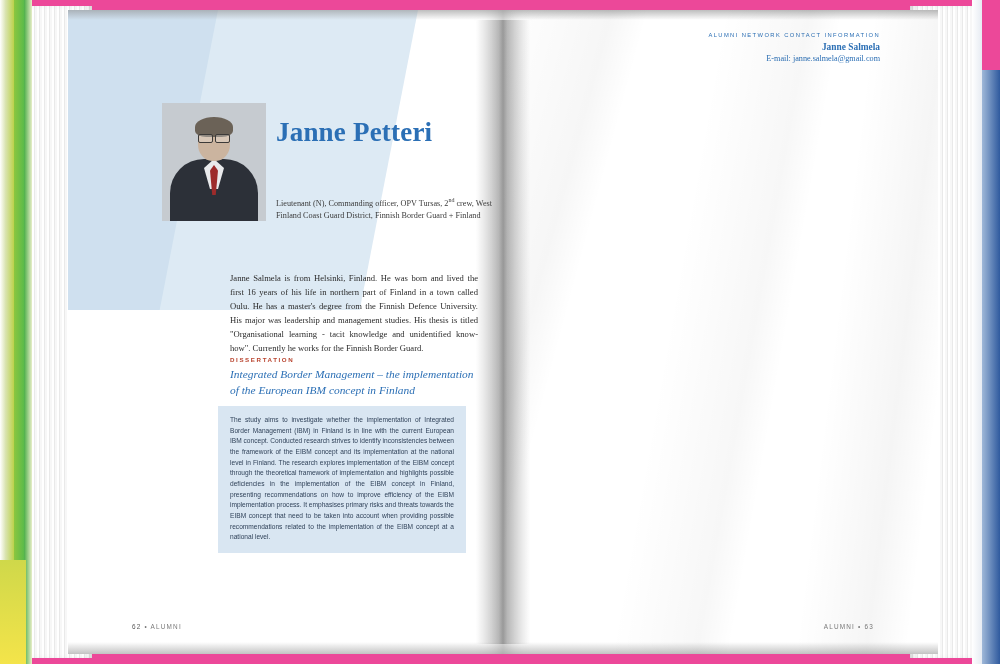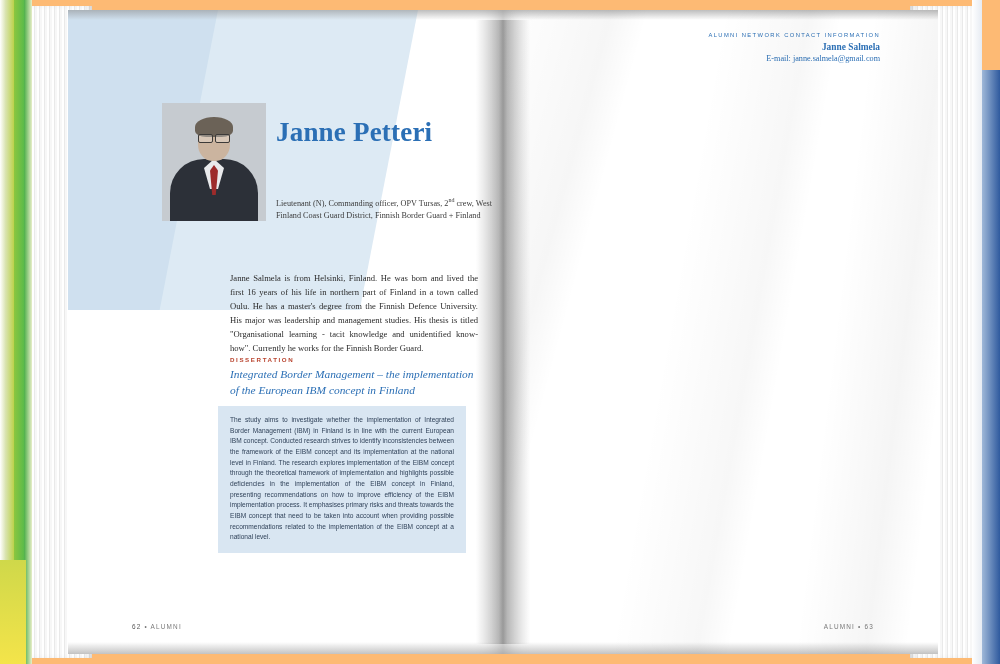--- a/index.html
+++ b/index.html
@@ -12,21 +12,21 @@
     height: 664px;
     overflow: hidden;
     font-family: "Liberation Sans", sans-serif;
     position: relative;
   }
 
   
   #stage {
     position: absolute;
     inset: 0;
-    background: #fdba74;
+    background: #ec4899;
     overflow: hidden;
   }
 
   
   .edge-band {
     position: absolute;
     top: 0;
     bottom: 0;
   }
   .band-green-1 { left: 0;  width: 14px; background: linear-gradient(90deg,#ffffff 0%, #d9e3b0 40%, #bcd24a 100%); }

